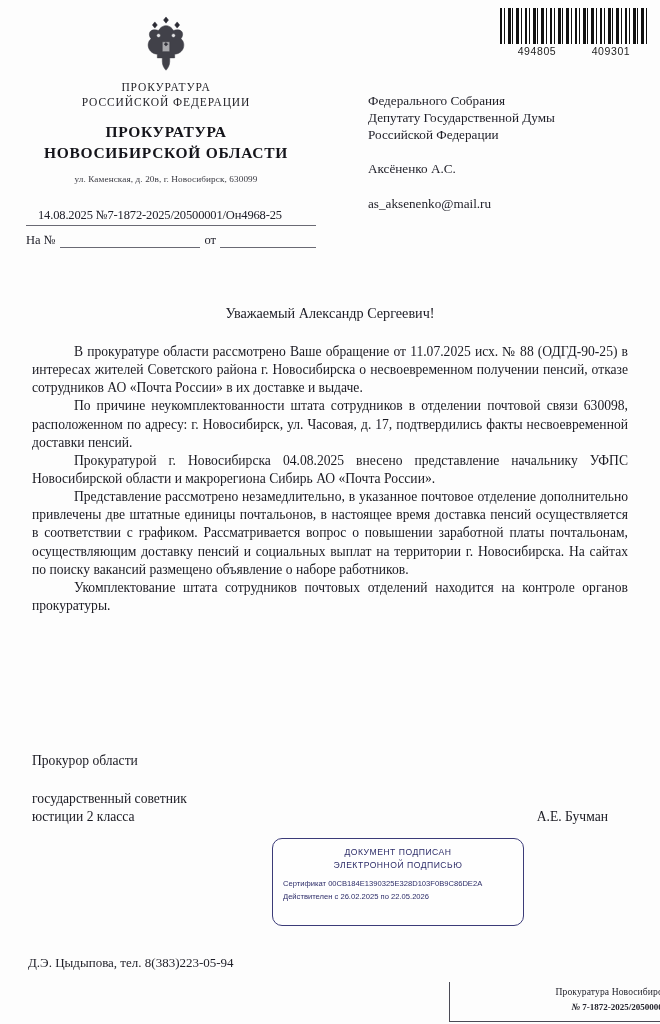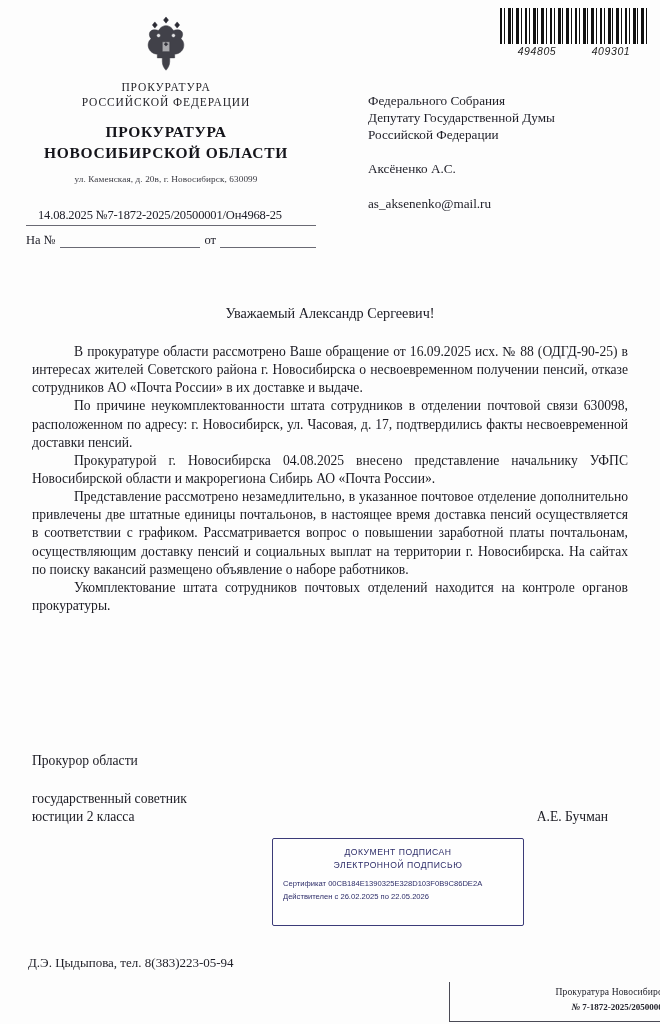--- a/index.html
+++ b/index.html
@@ -40,21 +40,20 @@
     );
   }
   .barcode-nums {
     display: flex;
     justify-content: space-around;
     font-family: "Liberation Sans", sans-serif;
     font-size: 10.5px;
     letter-spacing: 0.6px;
     color: #232323;
     margin-top: 1px;
-    font-style: italic;
   }
 
   
   .letterhead {
     position: absolute;
     top: 12px;
     left: 16px;
     width: 300px;
     text-align: center;
   }
@@ -172,21 +171,21 @@
   .sig-name { padding-right: 20px; }
 
   
   .esign {
     position: absolute;
     top: 838px;
     left: 272px;
     width: 252px;
     height: 88px;
     border: 1px solid #3b3b78;
-    border-radius: 2px;
+    border-radius: 10px;
     color: #2c2c68;
     box-sizing: border-box;
     padding: 7px 10px 0 10px;
     background: rgba(255,255,255,0.55);
   }
   .esign .title {
     text-align: center;
     font-size: 8.6px;
     letter-spacing: 0.5px;
     line-height: 1.5;
@@ -285,21 +284,21 @@
     <div>Федерального Собрания</div>
     <div>Депутату Государственной Думы</div>
     <div>Российской Федерации</div>
     <div class="name">Аксёненко А.С.</div>
     <div class="email">as_aksenenko@mail.ru</div>
   </div>
 
   <div class="salutation">Уважаемый Александр Сергеевич!</div>
 
   <div class="body">
-    <p>В прокуратуре области рассмотрено Ваше обращение от 16.09.2025 исх. № 88 (ОДГД-90-25) в интересах жителей Советского района г. Новосибирска о несвоевременном получении пенсий, отказе сотрудников АО «Почта России» в их доставке и выдаче.</p>
+    <p>В прокуратуре области рассмотрено Ваше обращение от 11.07.2025 исх. № 88 (ОДГД-90-25) в интересах жителей Советского района г. Новосибирска о несвоевременном получении пенсий, отказе сотрудников АО «Почта России» в их доставке и выдаче.</p>
     <p>По причине неукомплектованности штата сотрудников в отделении почтовой связи 630098, расположенном по адресу: г. Новосибирск, ул. Часовая, д. 17, подтвердились факты несвоевременной доставки пенсий.</p>
     <p>Прокуратурой г. Новосибирска 04.08.2025 внесено представление начальнику УФПС Новосибирской области и макрорегиона Сибирь АО «Почта России».</p>
     <p>Представление рассмотрено незамедлительно, в указанное почтовое отделение дополнительно привлечены две штатные единицы почтальонов, в настоящее время доставка пенсий осуществляется в соответствии с графиком. Рассматривается вопрос о повышении заработной платы почтальонам, осуществляющим доставку пенсий и социальных выплат на территории г. Новосибирска. На сайтах по поиску вакансий размещено объявление о наборе работников.</p>
     <p>Укомплектование штата сотрудников почтовых отделений находится на контроле органов прокуратуры.</p>
   </div>
 
   <div class="sig">
     <div class="role">Прокурор области</div>
     <div class="sig-row">
       <div class="sig-rank">

